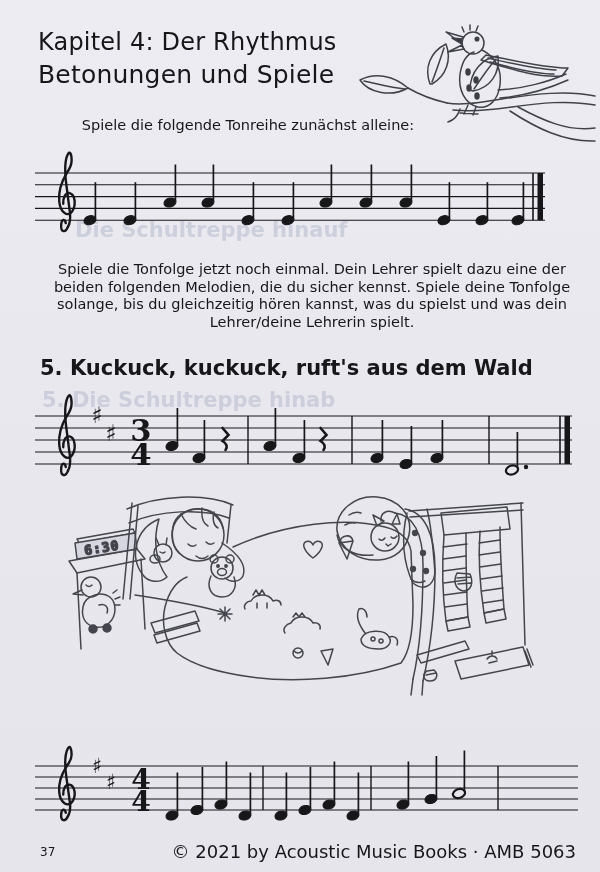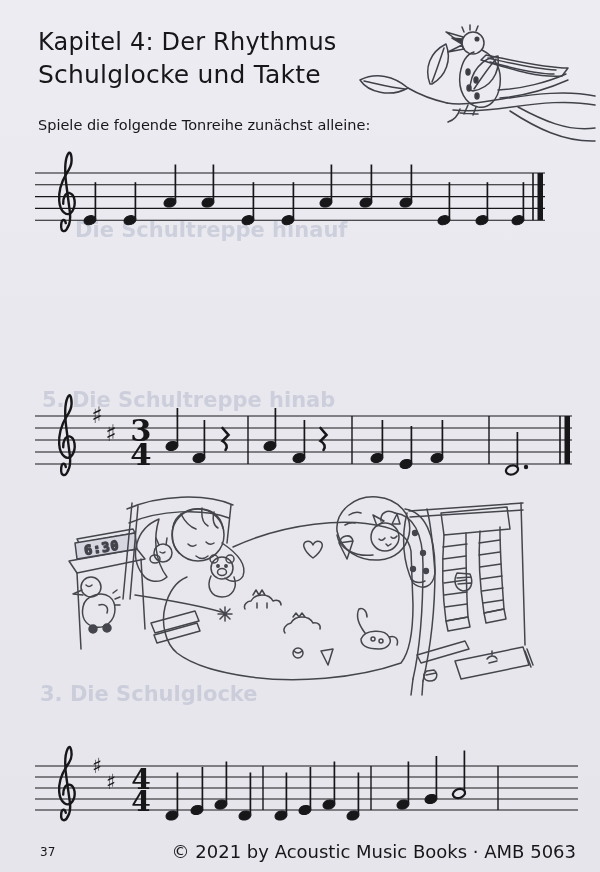--- a/index.html
+++ b/index.html
@@ -4,40 +4,41 @@
 <style>
   html,body{margin:0;padding:0;background:#9a9aa2;}
   .page{position:relative;width:600px;height:872px;margin:0 auto;overflow:hidden;
         background:linear-gradient(180deg,#ececf2 0%,#e8e8ee 40%,#e5e5eb 100%);
         font-family:"DejaVu Sans",sans-serif;color:#17171a;}
   .abs{position:absolute;}
   .ghost{position:absolute;color:#b6bacd;opacity:.55;filter:blur(.6px);
          font-weight:700;font-size:21px;white-space:nowrap;z-index:1;}
   h1.title{margin:0;font-size:24px;font-weight:400;letter-spacing:.2px;}
   h2.subtitle{margin:0;font-size:25px;font-weight:400;letter-spacing:.2px;}
-  .bodytext{font-size:14.5px;line-height:17.5px;}
+  .bodytext{font-size:14.5px;line-height:17.5px;text-align:center;}
   .songtitle{margin:0;font-size:21px;font-weight:700;white-space:nowrap;}
   .footer-num{font-size:12px;}
   .footer-copy{font-size:18px;}
   svg.layer{position:absolute;left:0;top:0;z-index:2;}
   svg.illus{position:absolute;z-index:2;}
   .txt{z-index:3;}
 </style>
 </head>
 <body>
 
 <div class="page">
 
   <div class="ghost" style="left:75px;top:218px">Die Schultreppe hinauf</div>
   <div class="ghost" style="left:42px;top:388px">5. Die Schultreppe hinab</div>
-  <div class="ghost" style="left:40px;top:682px">3. Die Schulglocke</div>
 
   <h1 class="title abs txt" style="left:38px;top:28px">Kapitel 4: Der Rhythmus</h1>
-  <h2 class="subtitle abs txt" style="left:38px;top:60px">Schulglocke und Takte</h2>
+  <h2 class="subtitle abs txt" style="left:38px;top:60px">Betonungen und Spiele</h2>
   <div class="bodytext abs txt" style="left:38px;top:117px;width:420px">Spiele die folgende Tonreihe zunächst alleine:</div>
+  <div class="bodytext abs txt" style="left:38px;top:261px;width:548px">Spiele die Tonfolge jetzt noch einmal. Dein Lehrer spielt dazu eine der beiden folgenden Melodien, die du sicher kennst. Spiele deine Tonfolge solange, bis du gleichzeitig hören kannst, was du spielst und was dein Lehrer/deine Lehrerin spielt.</div>
+  <h3 class="songtitle abs txt" style="left:40px;top:356px">5. Kuckuck, kuckuck, ruft's aus dem Wald</h3>
 
   <div class="footer-num abs txt" style="left:40px;top:845px">37</div>
   <div class="footer-copy abs txt" style="right:24px;top:841px">© 2021 by Acoustic Music Books · AMB 5063</div>
 
   <svg class="layer" id="music-layer" width="600" height="872" viewBox="0 0 600 872">
       <g>
         <line x1="35" x2="545" y1="173" y2="173" stroke="#17171a" stroke-width="1.1"></line>
         <line x1="35" x2="545" y1="184.8" y2="184.8" stroke="#17171a" stroke-width="1.1"></line>
         <line x1="35" x2="545" y1="196.6" y2="196.6" stroke="#17171a" stroke-width="1.1"></line>
         <line x1="35" x2="545" y1="208.4" y2="208.4" stroke="#17171a" stroke-width="1.1"></line>

